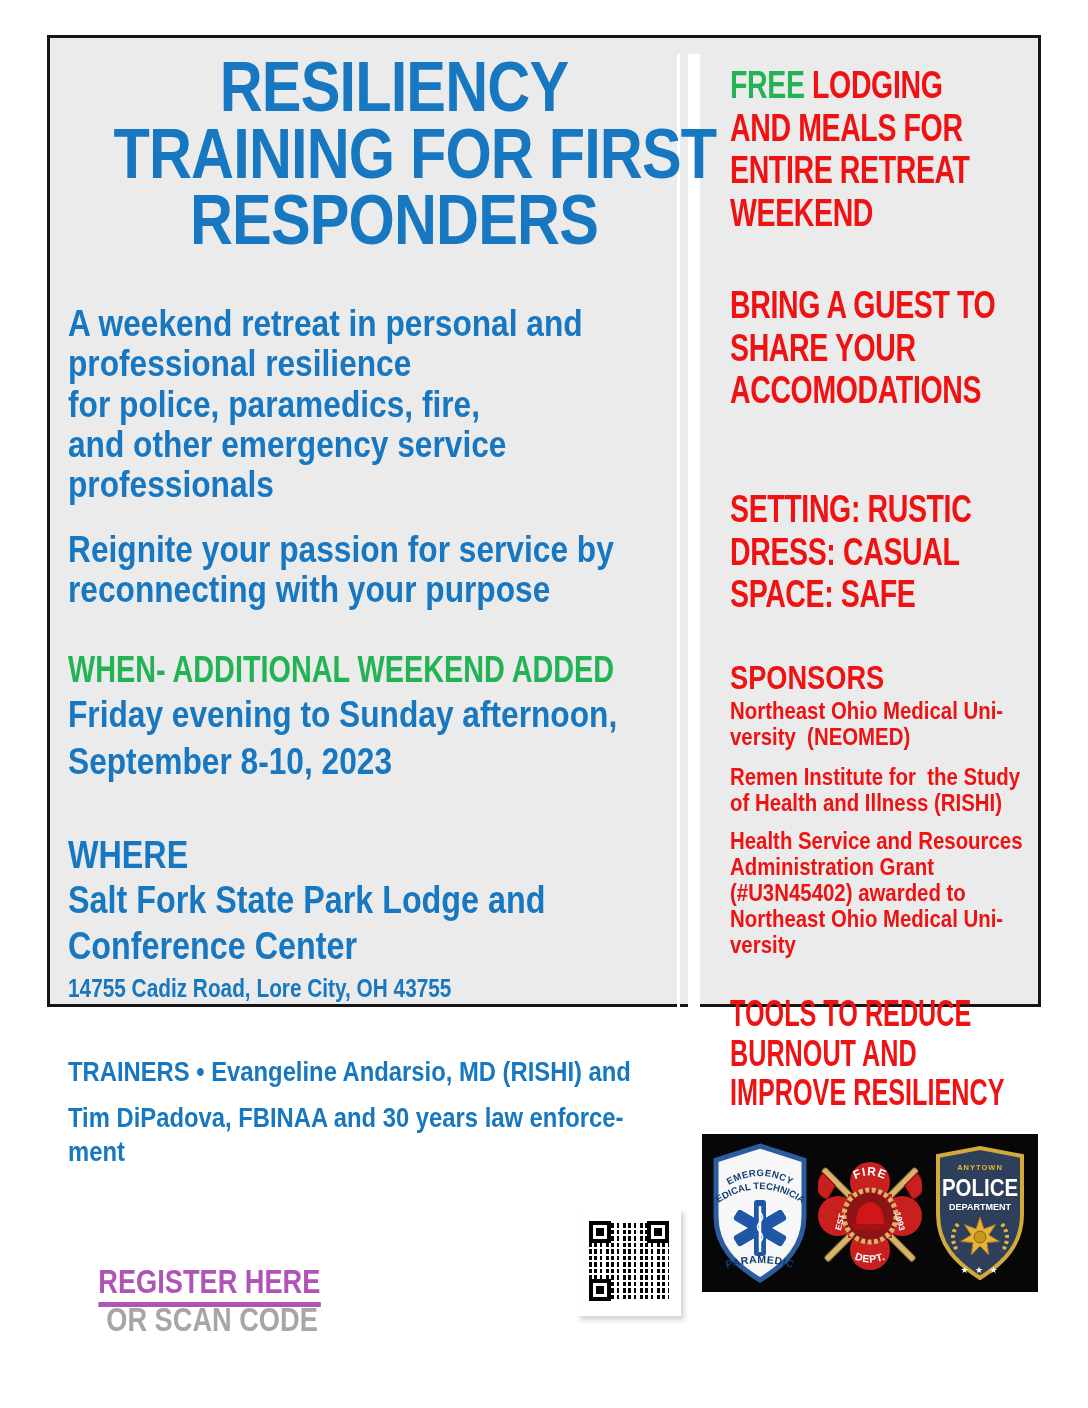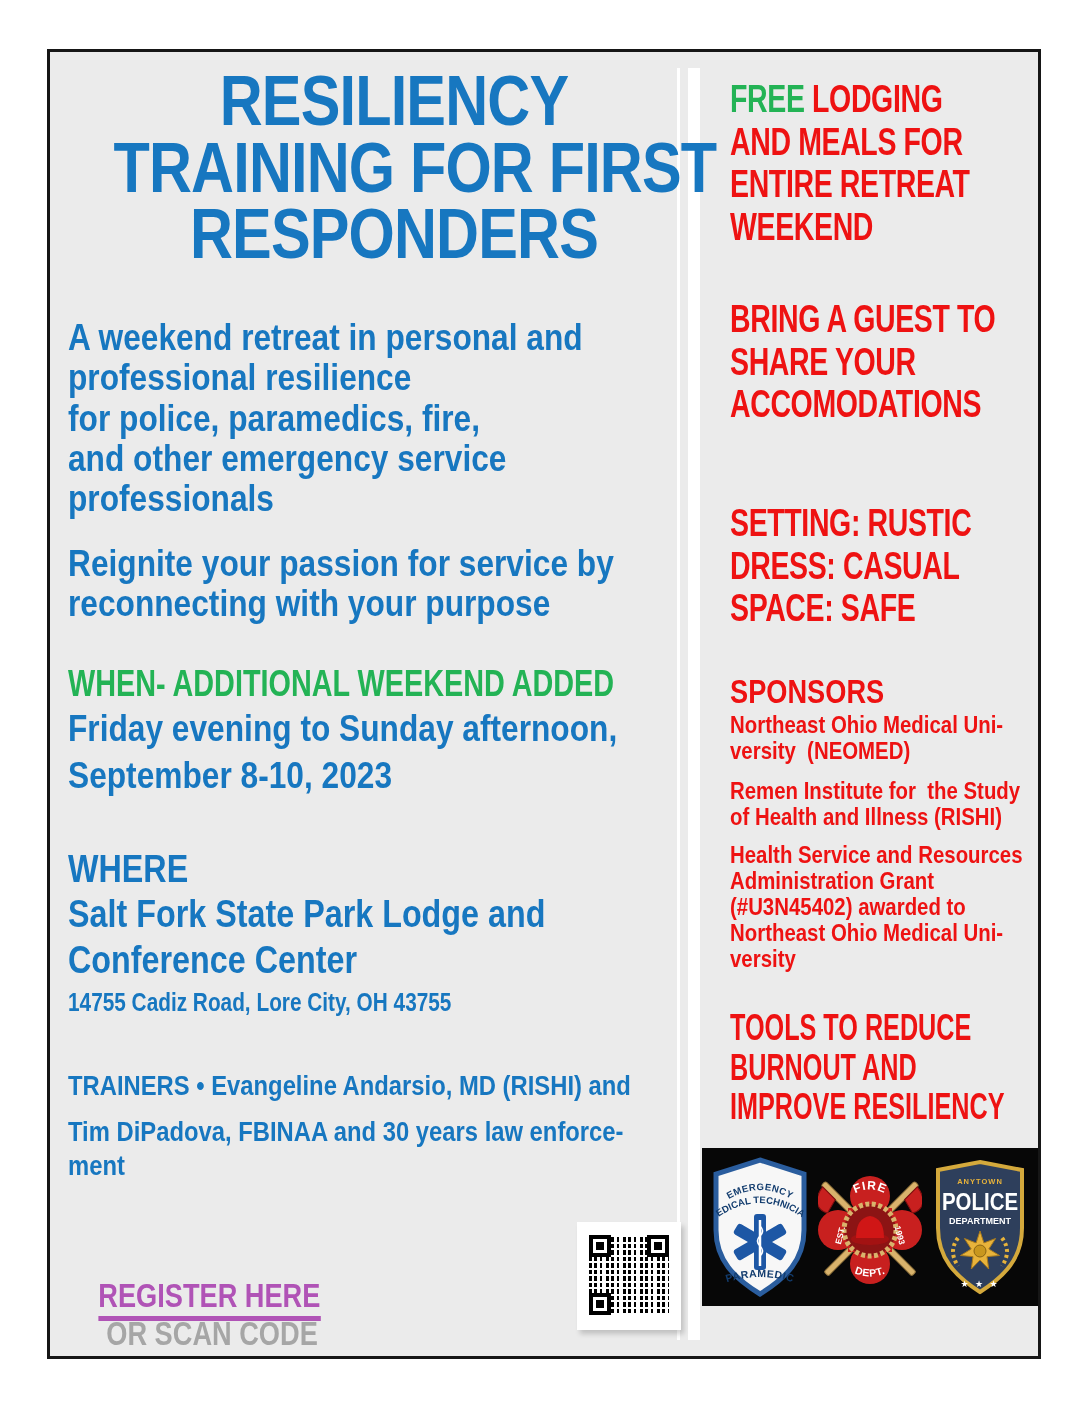--- a/index.html
+++ b/index.html
@@ -1,18 +1,18 @@
 <!DOCTYPE html>
 <html><head>
 <meta charset="utf-8">
 <style>
   html,body{margin:0;padding:0;}
   body{width:1088px;height:1408px;background:#ffffff;position:relative;
        font-family:"Liberation Sans",sans-serif;overflow:hidden;}
-  .flyer{position:absolute;left:47px;top:49px;width:994px;height:1310px;
+  .flyer{position:absolute;left:47px;top:35px;width:994px;height:972px;
          background:#ebebeb;border:3px solid #161616;box-sizing:border-box;}
   .blk{position:absolute;font-weight:700;transform-origin:0 0;line-height:1.12;}
   .blk div{white-space:pre;}
   .blue{color:#1777c0}
   .green{color:#23b355}
   .red{color:#ee1212}
   .gray{color:#a6a6a6}
   .purple{color:#b053b6}
   .divider{position:absolute;background:#ffffff;top:16px;height:1272px;z-index:1;}
   .z2{z-index:2;}

